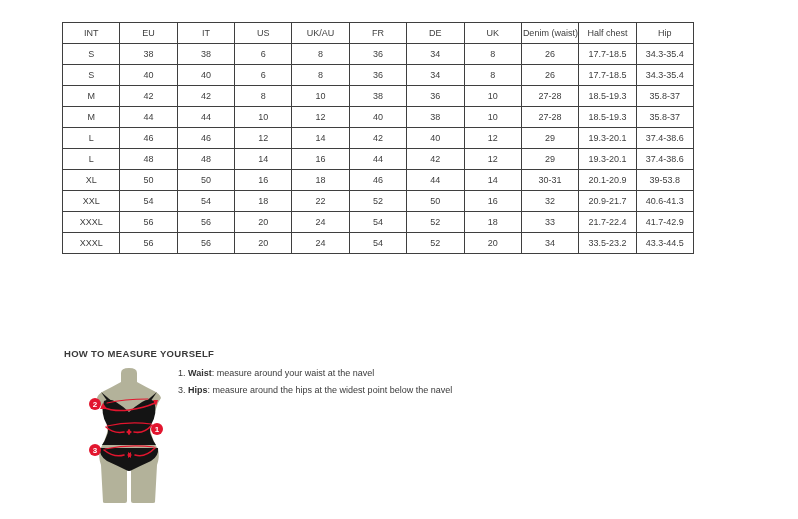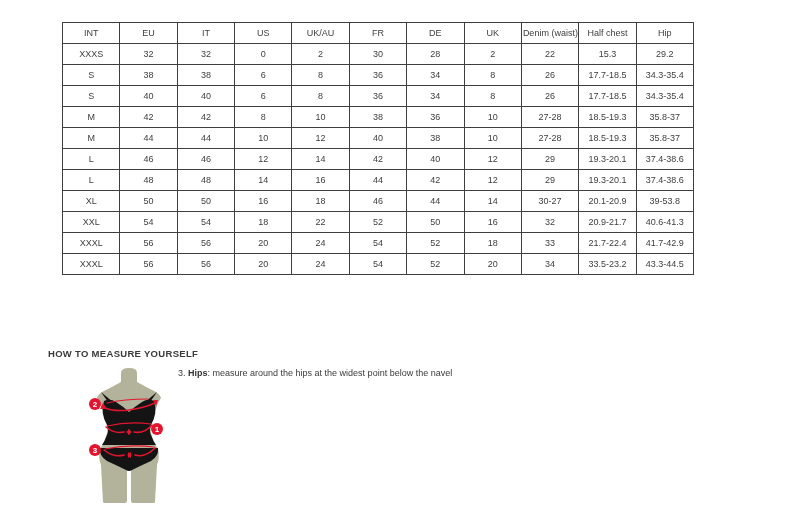--- a/index.html
+++ b/index.html
@@ -28,21 +28,21 @@
     text-align: center;
     vertical-align: middle;
     white-space: nowrap;
     color: #3d3d3d;
     padding: 0 1px;
     overflow: hidden;
   }
 
   
   .measure-heading {
-    position: absolute; left: 48px; top: 348px;
+    position: absolute; left: 64px; top: 348px;
     font-size: 9.5px; font-weight: bold;
     letter-spacing: 0.3px;
     color: #3a3a3a;
   }
   .steps {
     position: absolute; left: 178px; top: 369px;
     font-size: 9px; color: #3a3a3a;
   }
   .step { margin-bottom: 7.5px; line-height: 9.5px; white-space: nowrap; }
   .step b { font-weight: bold; color: #333; }
@@ -69,33 +69,20 @@
           <th>FR</th>
           <th>DE</th>
           <th>UK</th>
           <th>Denim (waist)</th>
           <th>Half chest</th>
           <th>Hip</th>
         </tr>
       </thead>
       <tbody>
         <tr>
-          <td>XXXS</td>
-          <td>32</td>
-          <td>32</td>
-          <td>0</td>
-          <td>2</td>
-          <td>30</td>
-          <td>28</td>
-          <td>2</td>
-          <td>22</td>
-          <td>15.3</td>
-          <td>29.2</td>
-        </tr>
-        <tr>
           <td>S</td>
           <td>38</td>
           <td>38</td>
           <td>6</td>
           <td>8</td>
           <td>36</td>
           <td>34</td>
           <td>8</td>
           <td>26</td>
           <td>17.7-18.5</td>
@@ -168,21 +155,21 @@
         </tr>
         <tr>
           <td>XL</td>
           <td>50</td>
           <td>50</td>
           <td>16</td>
           <td>18</td>
           <td>46</td>
           <td>44</td>
           <td>14</td>
-          <td>30-27</td>
+          <td>30-31</td>
           <td>20.1-20.9</td>
           <td>39-53.8</td>
         </tr>
         <tr>
           <td>XXL</td>
           <td>54</td>
           <td>54</td>
           <td>18</td>
           <td>22</td>
           <td>52</td>
@@ -289,16 +276,17 @@
         <text x="83" y="67" text-anchor="middle" font-size="8" font-weight="bold" fill="#ffffff" font-family="Liberation Sans, sans-serif">1</text>
       </g>
       <g>
         <circle cx="21" cy="85" r="6" fill="#e2152e"></circle>
         <text x="21" y="88" text-anchor="middle" font-size="8" font-weight="bold" fill="#ffffff" font-family="Liberation Sans, sans-serif">3</text>
       </g>
     </svg>
   </div>
 
   <div class="steps">
+    <div class="step"><span>1. </span><b>Waist</b><span>: measure around your waist at the navel</span></div>
     <div class="step"><span>3. </span><b>Hips</b><span>: measure around the hips at the widest point below the navel</span></div>
   </div>
 
 </div>
 
 </body></html>

